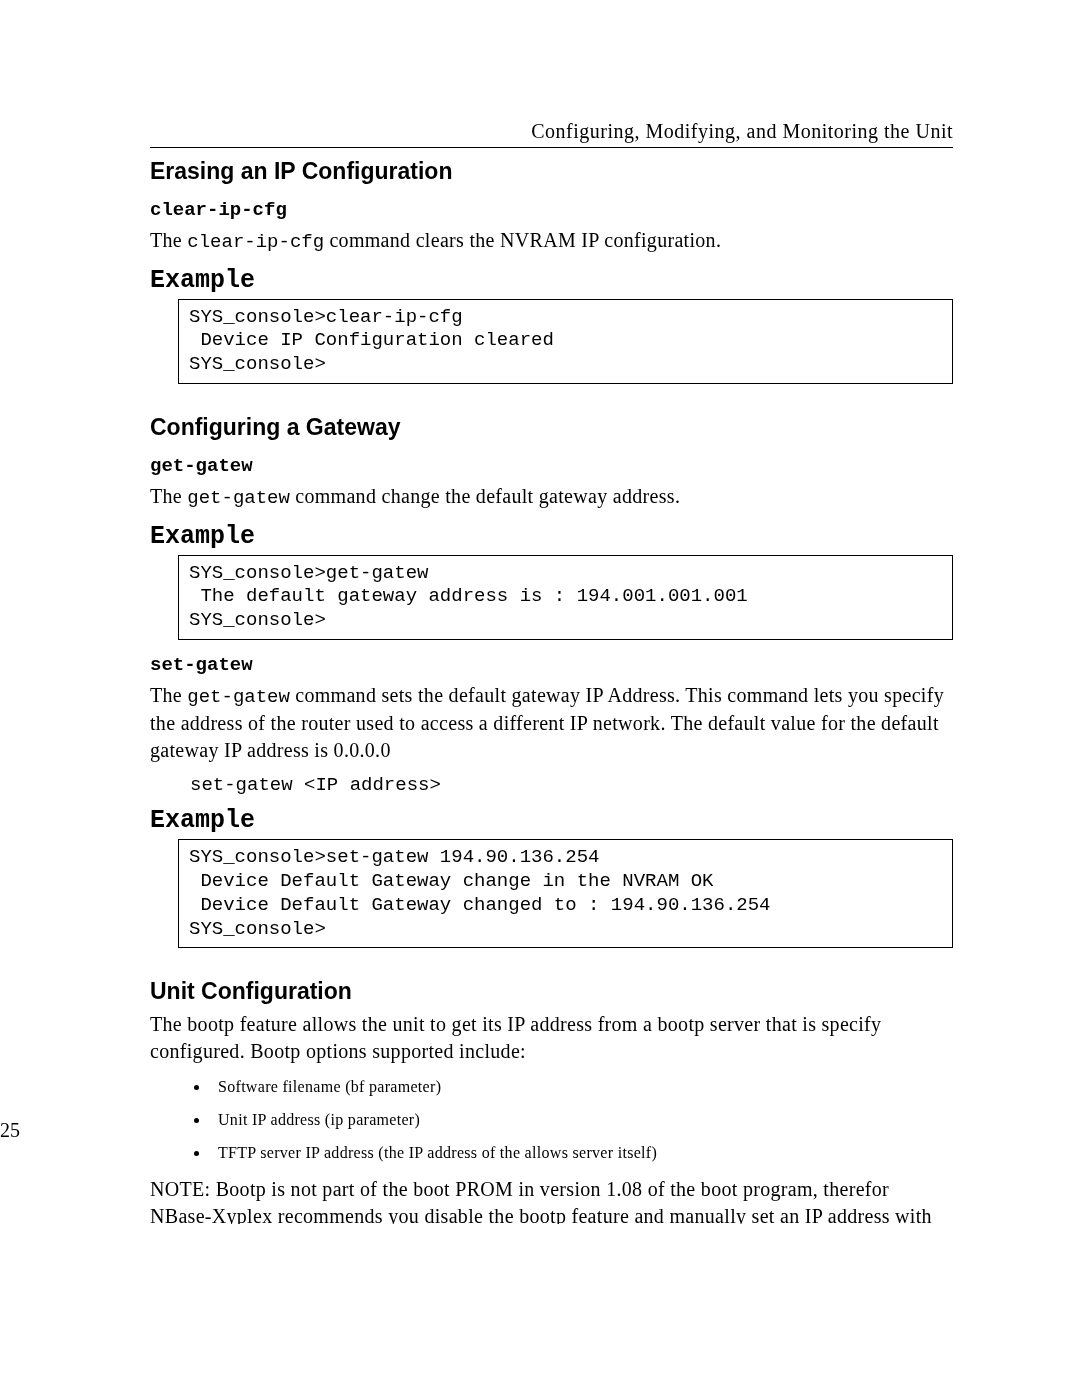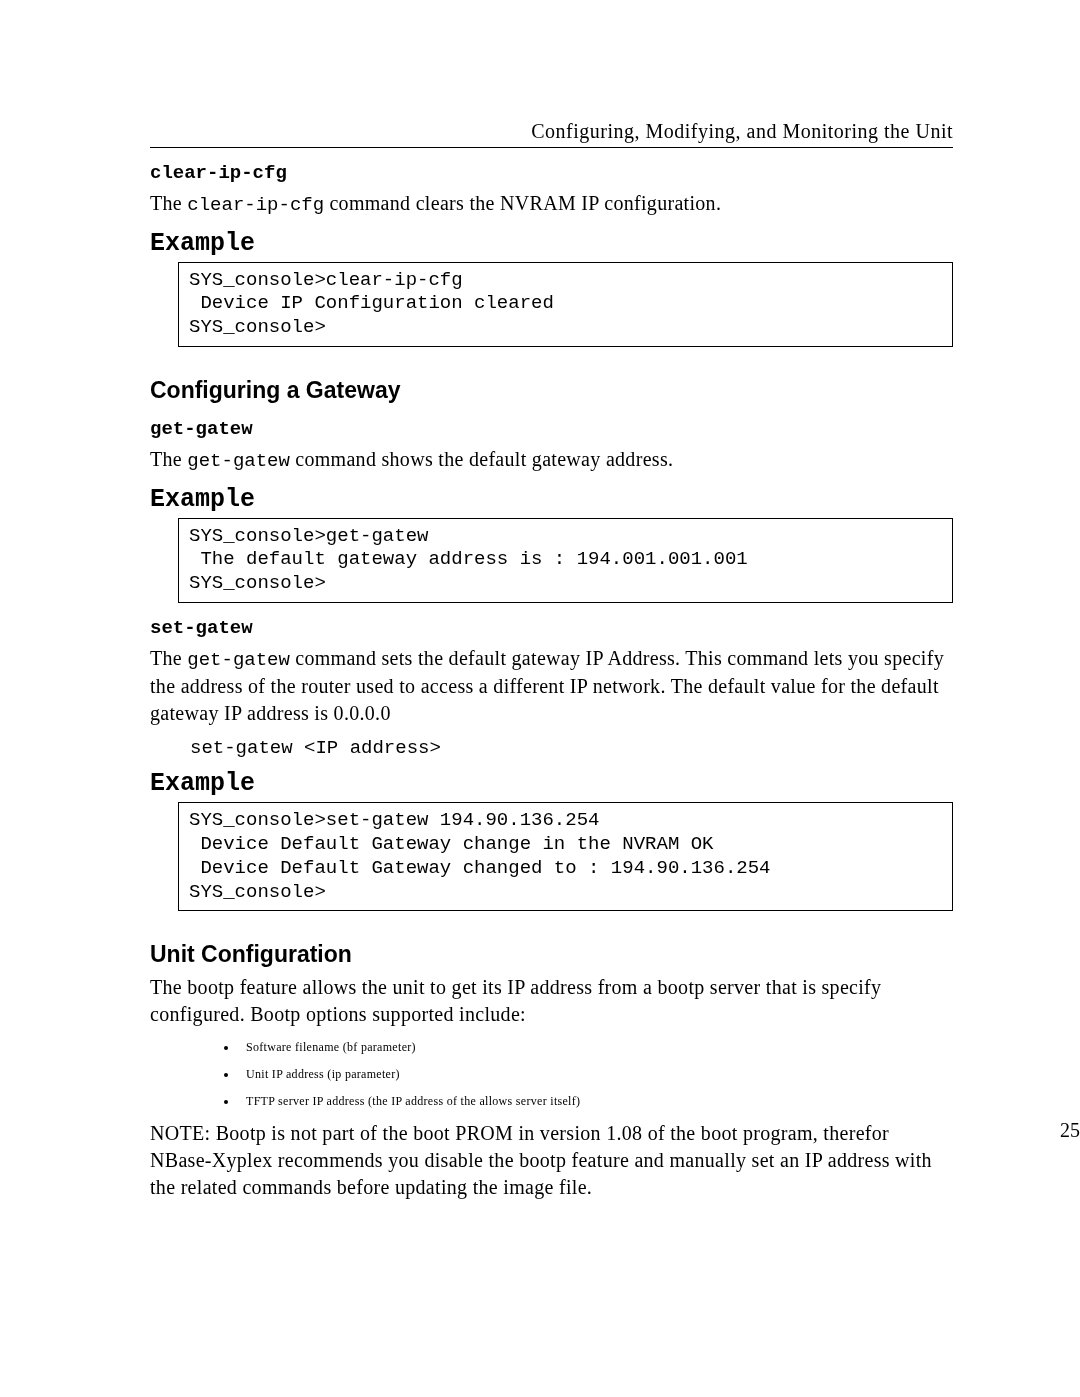--- a/index.html
+++ b/index.html
@@ -73,61 +73,61 @@
     font-size: 19px;
     margin: 6px 0 2px 40px;
   }
   .syntax .ital { }
   ul.bullets {
     margin: 6px 0 10px 60px;
     padding: 0;
   }
   ul.bullets li {
     font-family: "Times New Roman", Times, serif;
-    font-size: 12px;
+    font-size: 16px;
     line-height: 1.55;
     letter-spacing: 0.3px;
     padding-left: 8px;
     margin-bottom: 8px;
-    margin-left: 28px;
   }
   .page-number {
     position: absolute;
     bottom: 82px;
     left: 0;
     width: 100%;
-    text-align: right;
+    text-align: left;
     font-family: "Times New Roman", Times, serif;
     font-size: 20px;
   }
   h2.section.gap-top { margin-top: 30px; }
 </style>
 </head>
 <body>
 
 <div class="page">
 
   <div class="running-head">Configuring, Modifying, and Monitoring the Unit</div>
   <hr class="rule">
 
+  <h2 class="section">Erasing an IP Configuration</h2>
 
   <div class="cmd-name">clear-ip-cfg</div>
   <p class="body">
     <span>The </span><span class="mono">clear-ip-cfg</span><span> command clears the NVRAM IP configuration.</span>
   </p>
   <div class="example-label">Example</div>
   <div class="example-box">SYS_console&gt;clear-ip-cfg
  Device IP Configuration cleared
 SYS_console&gt;</div>
 
   <h2 class="section gap-top">Configuring a Gateway</h2>
 
   <div class="cmd-name">get-gatew</div>
   <p class="body">
-    <span>The </span><span class="mono">get-gatew</span><span> command shows the default gateway address.</span>
+    <span>The </span><span class="mono">get-gatew</span><span> command change the default gateway address.</span>
   </p>
   <div class="example-label">Example</div>
   <div class="example-box">SYS_console&gt;get-gatew
  The default gateway address is : 194.001.001.001
 SYS_console&gt;</div>
 
   <div class="cmd-name">set-gatew</div>
   <p class="body">
     <span>The </span><span class="mono">get-gatew</span><span> command sets the default gateway IP Address. This command lets you specify the address of the router used to access a different IP network. The default value for the default gateway IP address is 0.0.0.0</span>
   </p>

